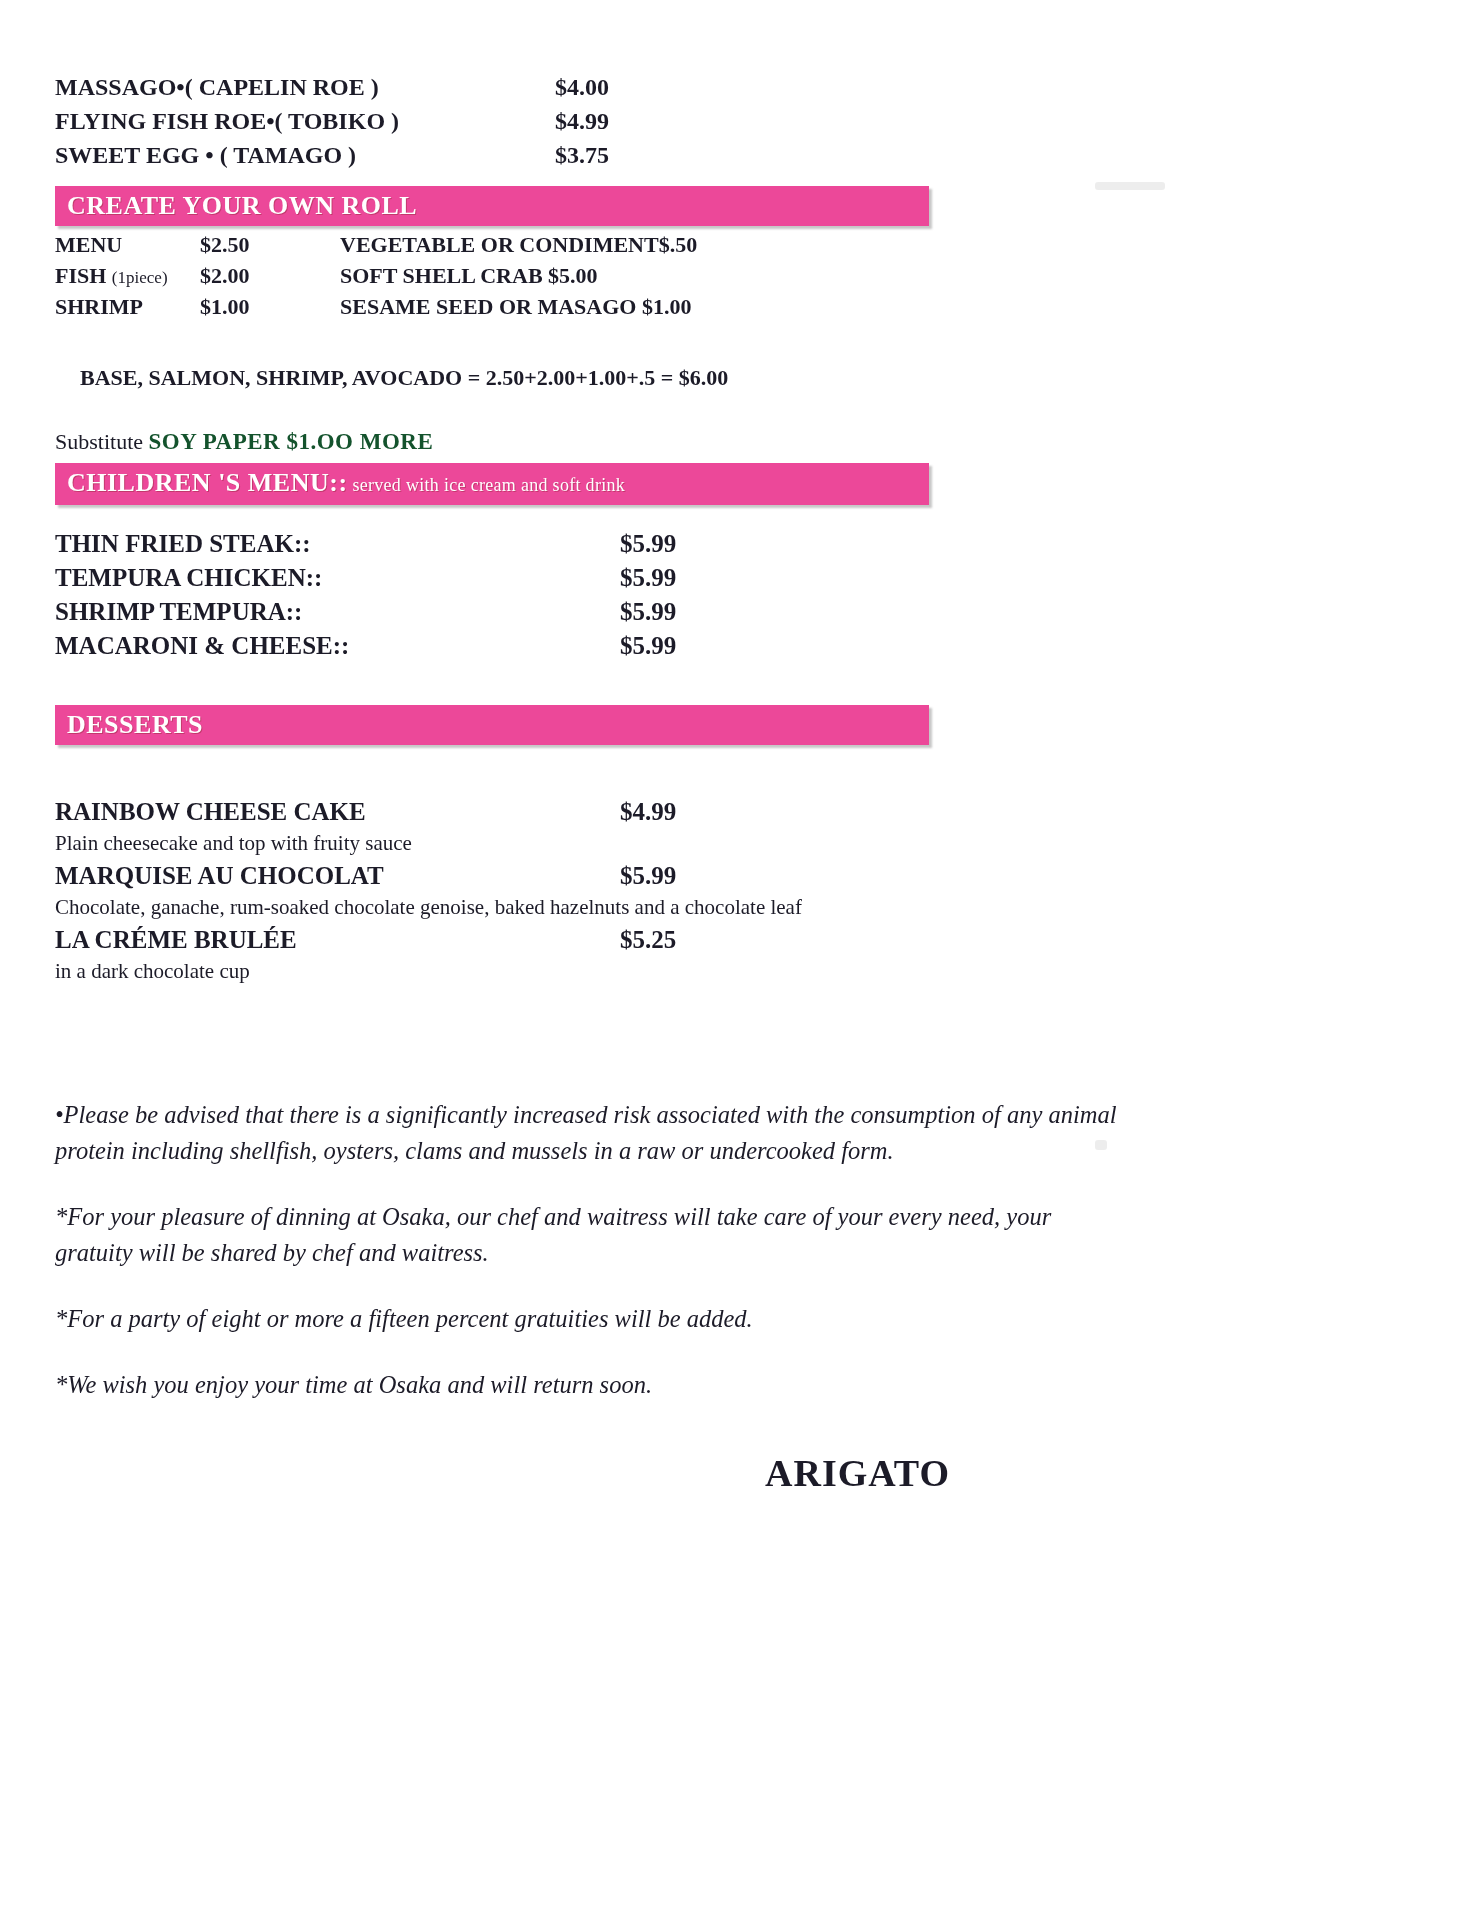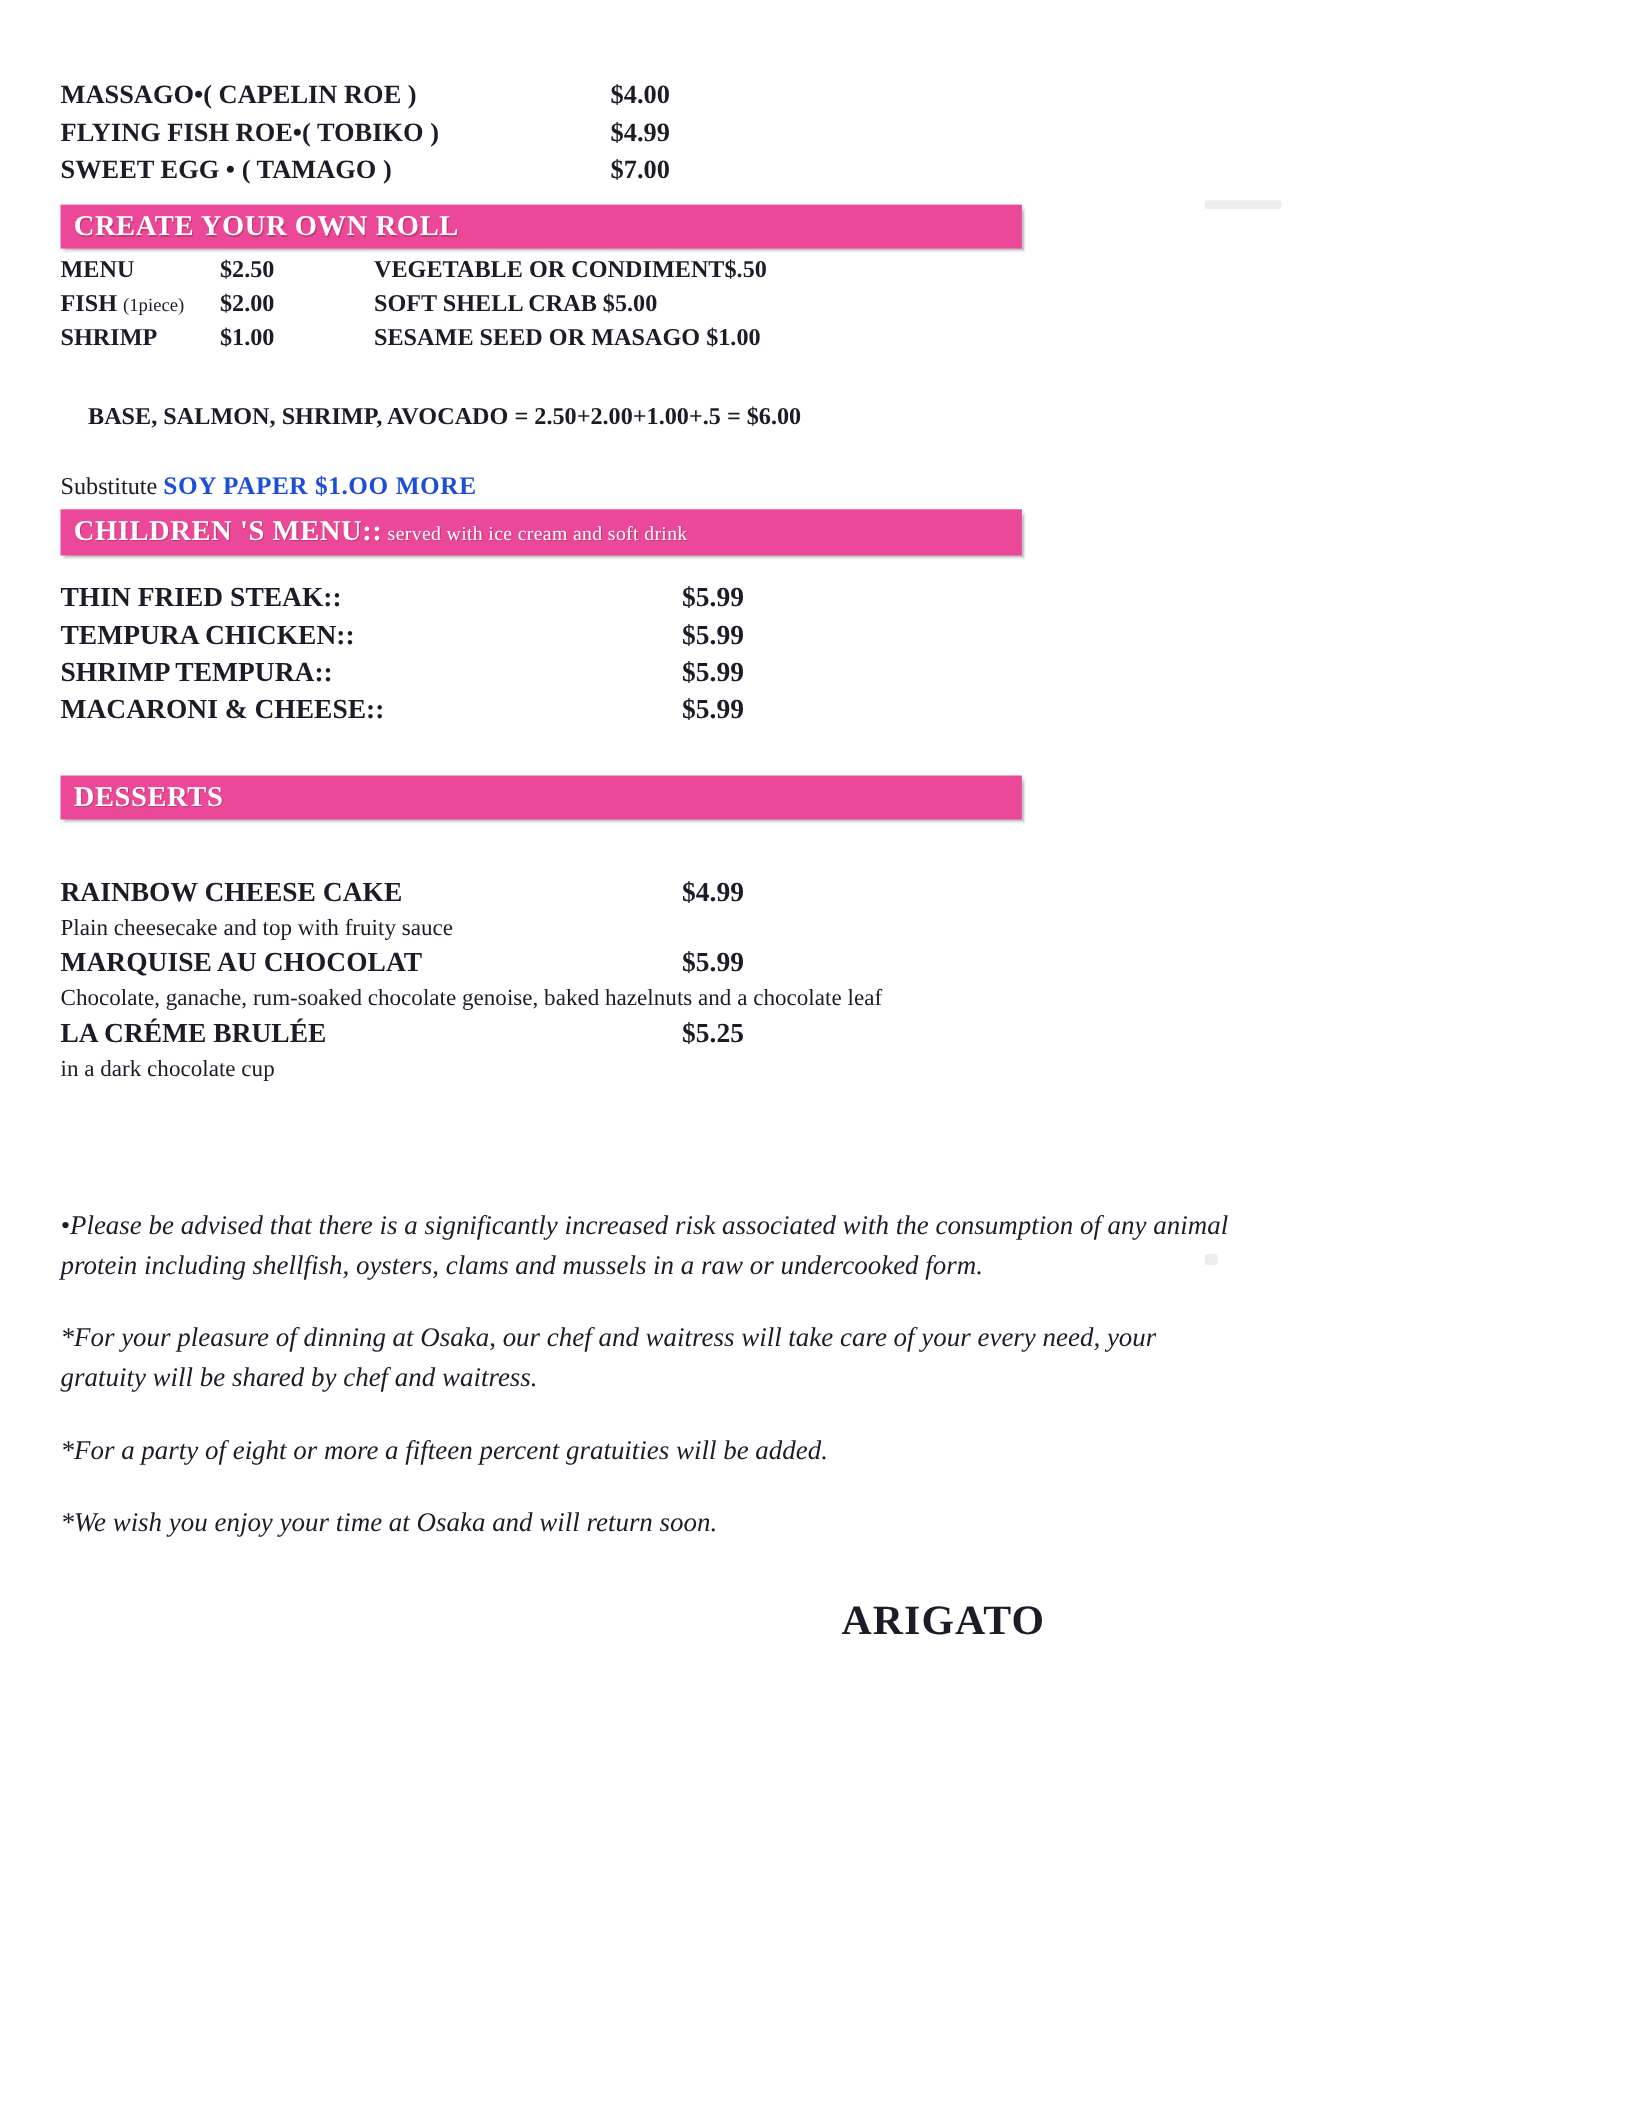--- a/index.html
+++ b/index.html
@@ -75,21 +75,21 @@
     font-weight: bold;
     font-size: 22px;
   }
 
   .substitute-line {
     margin-top: 38px;
     margin-bottom: 8px;
     font-size: 22px;
   }
   .substitute-line .soy-highlight {
-    color: #1d4ed8;
+    color: #14532d;
     font-weight: bold;
     font-size: 23px;
     letter-spacing: 0.5px;
   }
 
   
   .children-list { margin-top: 22px; margin-bottom: 0; }
   .menu-row {
     display: flex;
     align-items: center;
@@ -147,21 +147,21 @@
     <div class="roe-row">
       <span class="item-name">MASSAGO•( CAPELIN ROE )</span>
       <span class="item-price">$4.00</span>
     </div>
     <div class="roe-row">
       <span class="item-name">FLYING FISH ROE•( TOBIKO )</span>
       <span class="item-price">$4.99</span>
     </div>
     <div class="roe-row">
       <span class="item-name">SWEET EGG • ( TAMAGO )</span>
-      <span class="item-price">$7.00</span>
+      <span class="item-price">$3.75</span>
     </div>
   </div>
 
   <div class="banner">
     <span>CREATE YOUR OWN ROLL</span>
   </div>
 
   <div class="roll-table">
     <div class="roll-row">
       <span class="roll-name"><span>MENU</span> <span class="small-note"></span></span>

